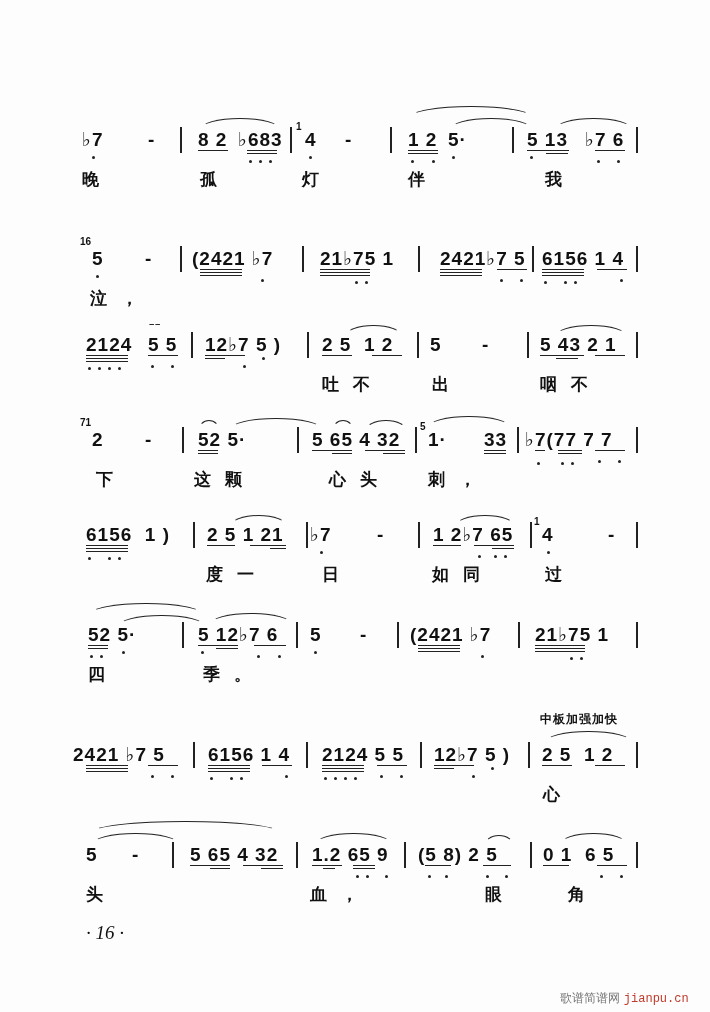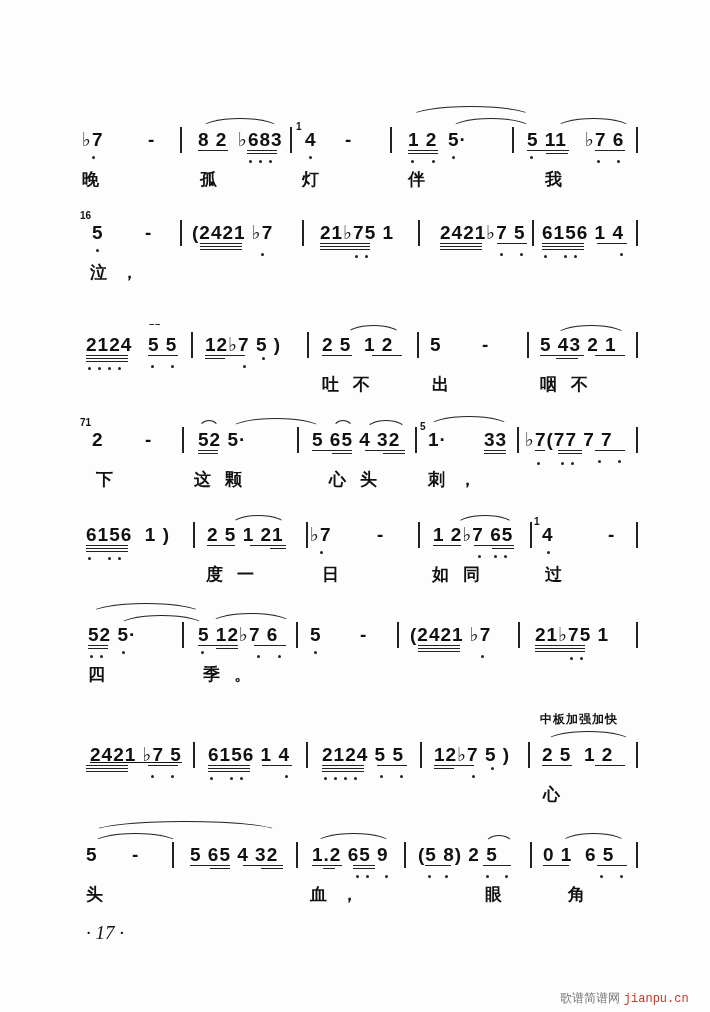--- a/index.html
+++ b/index.html
@@ -46,37 +46,37 @@
       <div class="note" style="left: 408px; top: 0px;">1 2</div>
       <div class="uline" style="left: 408px; top: 20px; width: 30px;"></div>
       <div class="uline" style="left: 408px; top: 23px; width: 30px;"></div>
       <div class="dot" style="left: 411px; top: 30px;"></div>
       <div class="dot" style="left: 432px; top: 30px;"></div>
       <div class="note" style="left: 448px; top: 0px;">5·</div>
       <div class="dot" style="left: 452px; top: 26px;"></div>
       <div class="slur" style="left: 450px; top: -12px; width: 80px;"></div>
       <div class="slur" style="left: 410px; top: -24px; width: 120px;"></div>
       <div class="bar" style="left: 512px; top: -3px;"></div>
-      <div class="note" style="left: 527px; top: 0px;">5 11</div>
+      <div class="note" style="left: 527px; top: 0px;">5 13</div>
       <div class="uline" style="left: 527px; top: 20px; width: 42px;"></div>
       <div class="uline" style="left: 546px; top: 23px; width: 22px;"></div>
       <div class="dot" style="left: 530px; top: 26px;"></div>
       <div class="note" style="left: 585px; top: 0px;">♭7 6</div>
       <div class="uline" style="left: 595px; top: 20px; width: 30px;"></div>
       <div class="dot" style="left: 597px; top: 30px;"></div>
       <div class="dot" style="left: 617px; top: 30px;"></div>
       <div class="slur" style="left: 555px; top: -12px; width: 75px;"></div>
       <div class="bar" style="left: 636px; top: -3px;"></div>
       <div class="lyric" style="left: 82px; top: 38px;">晚</div>
       <div class="lyric" style="left: 200px; top: 38px;">孤</div>
       <div class="lyric" style="left: 302px; top: 38px;">灯</div>
       <div class="lyric" style="left: 408px; top: 38px;">伴</div>
       <div class="lyric" style="left: 545px; top: 38px;">我</div>
     </div>
-    <div class="staff" style="top: 223px; text-align: center;">
+    <div class="staff" style="top: 249px; text-align: center;">
       <div class="grace" style="left: 80px; top: -12px;">16</div>
       <div class="note" style="left: 92px; top: 0px;">5</div>
       <div class="dot" style="left: 96px; top: 26px;"></div>
       <div class="note" style="left: 145px; top: 0px;">-</div>
       <div class="bar" style="left: 180px; top: -3px;"></div>
       <div class="note" style="left: 192px; top: 0px;">(2421 ♭7</div>
       <div class="uline" style="left: 200px; top: 20px; width: 42px;"></div>
       <div class="uline" style="left: 200px; top: 23px; width: 42px;"></div>
       <div class="uline" style="left: 200px; top: 26px; width: 42px;"></div>
       <div class="dot" style="left: 261px; top: 30px;"></div>
@@ -260,21 +260,21 @@
       <div class="uline" style="left: 535px; top: 20px; width: 50px;"></div>
       <div class="uline" style="left: 535px; top: 23px; width: 50px;"></div>
       <div class="uline" style="left: 535px; top: 26px; width: 50px;"></div>
       <div class="dot" style="left: 570px; top: 32px;"></div>
       <div class="dot" style="left: 580px; top: 32px;"></div>
       <div class="bar" style="left: 636px; top: -3px;"></div>
       <div class="lyric" style="left: 88px; top: 38px;">四</div>
       <div class="lyric" style="left: 203px; top: 38px;">季。</div>
     </div>
     <div class="staff" style="top: 745px;">
-      <div class="note" style="left: 90px; top: 0px; text-decoration: underline;">2421 ♭7 5</div>
+      <div class="note" style="left: 73px; top: 0px;">2421 ♭7 5</div>
       <div class="uline" style="left: 86px; top: 20px; width: 42px;"></div>
       <div class="uline" style="left: 86px; top: 23px; width: 42px;"></div>
       <div class="uline" style="left: 86px; top: 26px; width: 42px;"></div>
       <div class="uline" style="left: 148px; top: 20px; width: 30px;"></div>
       <div class="dot" style="left: 151px; top: 30px;"></div>
       <div class="dot" style="left: 171px; top: 30px;"></div>
       <div class="bar" style="left: 193px; top: -3px;"></div>
       <div class="note" style="left: 208px; top: 0px;">6156 1 4</div>
       <div class="uline" style="left: 208px; top: 20px; width: 42px;"></div>
       <div class="uline" style="left: 208px; top: 23px; width: 42px;"></div>
@@ -349,17 +349,17 @@
       <div class="dot" style="left: 620px; top: 30px;"></div>
       <div class="slur" style="left: 560px; top: -12px; width: 65px;"></div>
       <div class="bar" style="left: 636px; top: -3px;"></div>
       <div class="lyric" style="left: 86px; top: 38px;">头</div>
       <div class="lyric" style="left: 310px; top: 38px;">血，</div>
       <div class="lyric" style="left: 485px; top: 38px;">眼</div>
       <div class="lyric" style="left: 568px; top: 38px;">角</div>
     </div>
   </div>
 
-<div class="pagenum" style="left:86px;top:922px;">· 17 ·</div>
+<div class="pagenum" style="left:86px;top:922px;">· 16 ·</div>
 <div class="watermark" style="left:560px;top:990px;">
   <span>歌谱简谱网</span>
   <span class="en">jianpu.cn</span>
 </div>
 
 </body></html>

